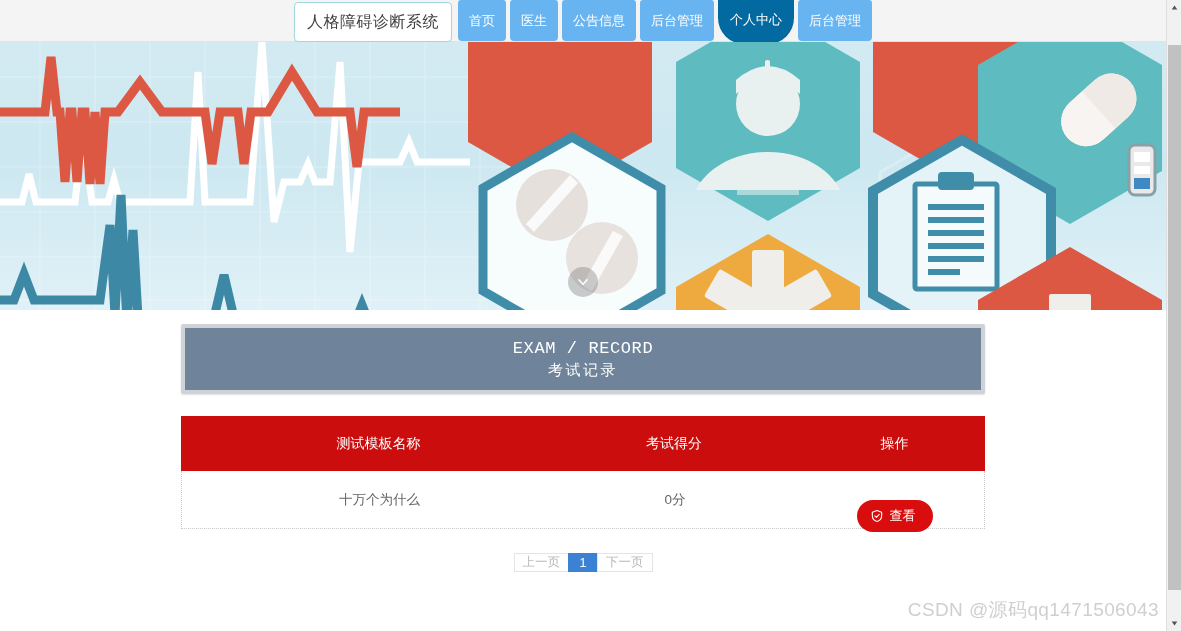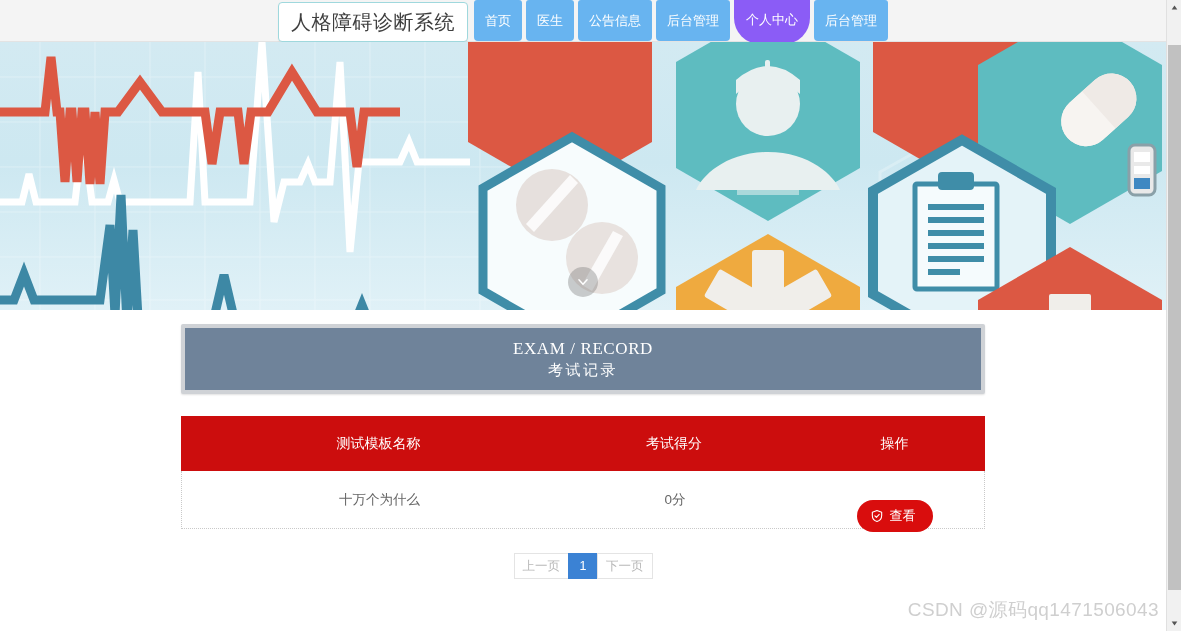--- a/index.html
+++ b/index.html
@@ -35,21 +35,21 @@
 
   .logo-box {
     height: 40px;
     min-width: 148px;
     margin-top: 2px;
     background: #ffffff;
     border: 1px solid #9fd8dd;
     border-radius: 4px;
     display: flex; align-items: center; justify-content: center;
     color: #3f3f3f;
-    font-size: 20px;
+    font-size: 16px;
     letter-spacing: 0.5px;
     padding: 0 12px;
     box-shadow: 0 1px 2px rgba(0,0,0,0.04);
   }
 
   .nav-links { display: flex; align-items: flex-start; margin-left: 6px; gap: 4px; }
 
   .nav-btn {
     height: 41px;
     padding: 0 11px;
@@ -58,21 +58,21 @@
     font-size: 13px;
     display: flex; align-items: center; justify-content: center;
     border: none;
     border-radius: 3px 3px 4px 4px;
     cursor: pointer;
     font-family: inherit;
     white-space: nowrap;
   }
 
   .nav-btn.active {
-    background: #8b5cf6;
+    background: #0369a1;
     border-radius: 0 0 26px 26px;
     height: 44px;
     padding: 0 12px;
     align-items: center;
     padding-bottom: 4px;
   }
 
   
   .banner {
     position: relative;
@@ -109,21 +109,21 @@
     height: 70px;
     background: #6f839a;
     border: 4px solid #cfd2d6;
     border-radius: 2px;
     display: flex; flex-direction: column;
     align-items: center; justify-content: center;
     color: #ffffff;
     box-shadow: 0 1px 2px rgba(0,0,0,0.12);
   }
   .section-title .en {
-    font-family: Liberation Serif, serif;
+    font-family: Liberation Mono, monospace;
     font-size: 17px;
     letter-spacing: 0.6px;
     line-height: 20px;
   }
   .section-title .cn {
     font-size: 15px;
     letter-spacing: 2.5px;
     line-height: 21px;
     margin-top: 0;
   }
@@ -172,21 +172,21 @@
 
   
   .pager {
     display: flex;
     justify-content: center;
     margin-top: 24px;
   }
   .pager-inner { display: flex; }
   .pg {
     min-width: 48px;
-    height: 26px;
+    height: 19px;
     border: 1px solid #e4e4e4;
     background: #ffffff;
     color: #b8b8b8;
     font-size: 12.5px;
     display: flex; align-items: center; justify-content: center;
     cursor: pointer;
     font-family: inherit;
     margin-left: -1px;
     padding: 0 8px;
   }

